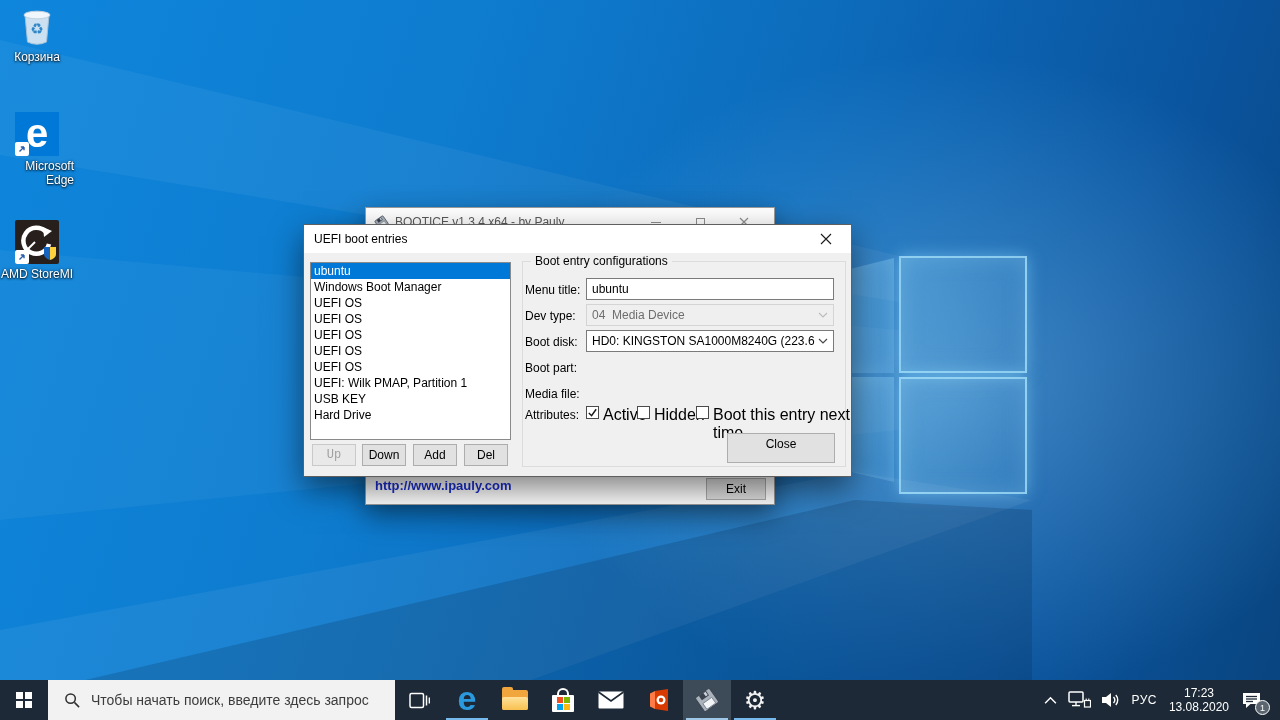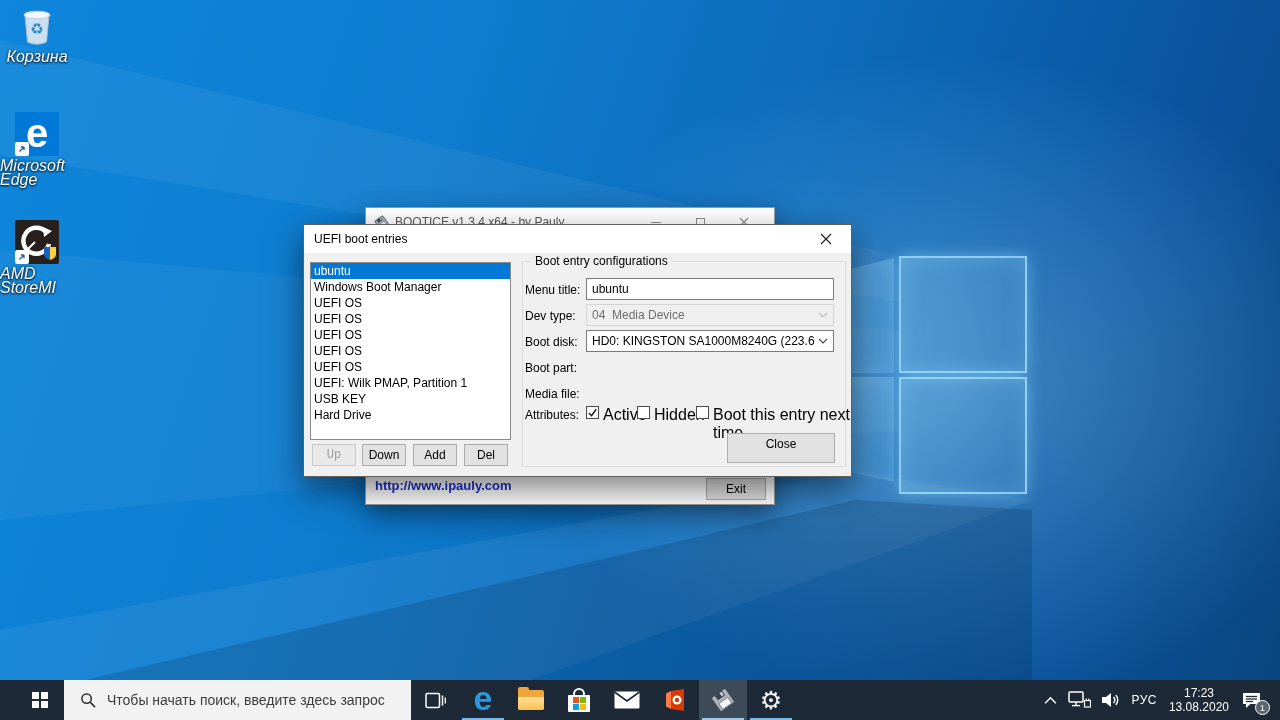--- a/index.html
+++ b/index.html
@@ -21,22 +21,22 @@
           border:2px solid rgba(170,228,252,0.75); box-shadow:0 0 14px rgba(130,205,250,0.55), inset 0 0 22px rgba(160,220,250,0.25); }
   .pane-tl { left:838px; top:258px; width:56px; height:115px; border:none; clip-path:polygon(0 14px,100% 0,100% 100%,0 100%);
              background:linear-gradient(115deg, rgba(150,215,248,0.34), rgba(100,180,235,0.14)); }
   .pane-bl { left:838px; top:377px; width:56px; height:105px; border:none; clip-path:polygon(0 0,100% 0,100% 100%,0 calc(100% - 13px));
              background:linear-gradient(115deg, rgba(150,215,248,0.34), rgba(100,180,235,0.14)); }
   .pane-tr { left:899px; top:256px; width:128px; height:117px; }
   .pane-br { left:899px; top:377px; width:128px; height:117px; }
 
   
   .desk-icon { position:absolute; width:74px; display:flex; flex-direction:column; align-items:center; z-index:1; cursor:default; }
-  .desk-icon .lbl { margin-top:3px; font-size:16px; color:#fff; text-align:left; line-height:14px;
-                    text-shadow:0 1px 2px rgba(0,0,0,0.85), 0 0 3px rgba(0,0,0,0.6);font-style:italic; }
+  .desk-icon .lbl { margin-top:3px; font-size:12px; color:#fff; text-align:right; line-height:14px;
+                    text-shadow:0 1px 2px rgba(0,0,0,0.85), 0 0 3px rgba(0,0,0,0.6); }
   .tile { width:44px; height:44px; position:relative; }
   .tile-edge { background:#0078d7; display:flex; align-items:center; justify-content:center; }
   .tile-edge .e { color:#fff; font-size:40px; font-weight:bold; line-height:40px; margin-top:-3px; }
   .tile-amd { background:#261f1c; border-radius:2px; }
   .shortcut { position:absolute; left:0; bottom:0; width:14px; height:14px; background:#fff; border-radius:2px;
               display:flex; align-items:center; justify-content:center; }
 
   
   .win-btnbar { display:flex; }
   .btn { background:#e1e1e1; border:1px solid #adadad; font-size:12px; color:#000; text-align:center;
@@ -79,21 +79,21 @@
   .combo.gray { background:#ececec; }
   .combo.disabled { background:#efefef; border-color:#d4d4d4; color:#6e6e6e; }
 
   .chk { position:absolute; width:13px; height:13px; background:#fff; border:1px solid #4a4a4a; top:181px; cursor:pointer; }
   .chk-lbl { position:absolute; top:181px; font-size:16px; cursor:default; }
 
   .save-btn { position:absolute; left:225px; top:208px; width:192px; height:23px; line-height:21px; }
   .close-btn { position:absolute; left:423px; top:208px; width:108px; height:30px; line-height:21px; }
 
   
-  .taskbar { position:absolute; left:0; bottom:0; width:1280px; height:40px; background:#1d2936; z-index:5; display:flex; align-items:stretch;padding-left:16px; }
+  .taskbar { position:absolute; left:0; bottom:0; width:1280px; height:40px; background:#1d2936; z-index:5; display:flex; align-items:stretch; }
   .tb-cell { width:48px; display:flex; align-items:center; justify-content:center; position:relative; cursor:pointer; }
   .tb-cell.active-app { background:#3d4b59; }
   .tb-underline { position:absolute; bottom:0; left:3px; right:3px; height:2px; background:#76b9ed; }
   .win-logo { display:grid; grid-template-columns:7px 7px; grid-template-rows:7px 7px; gap:1.5px; }
   .win-logo div { background:#fff; }
   .searchbox { width:347px; background:#f2f2f2; display:flex; align-items:center; padding-left:16px; cursor:text; }
   .searchbox .ph { margin-left:10px; font-size:14px; color:#3c3c3c; white-space:nowrap; }
   .edge-e { color:#2a99dd; font-size:34px; font-weight:bold; line-height:34px; margin-top:-4px; }
   .folder { position:relative; width:26px; height:20px; }
   .folder .back { position:absolute; inset:0; background:#f0a63c; border-radius:2px; }

